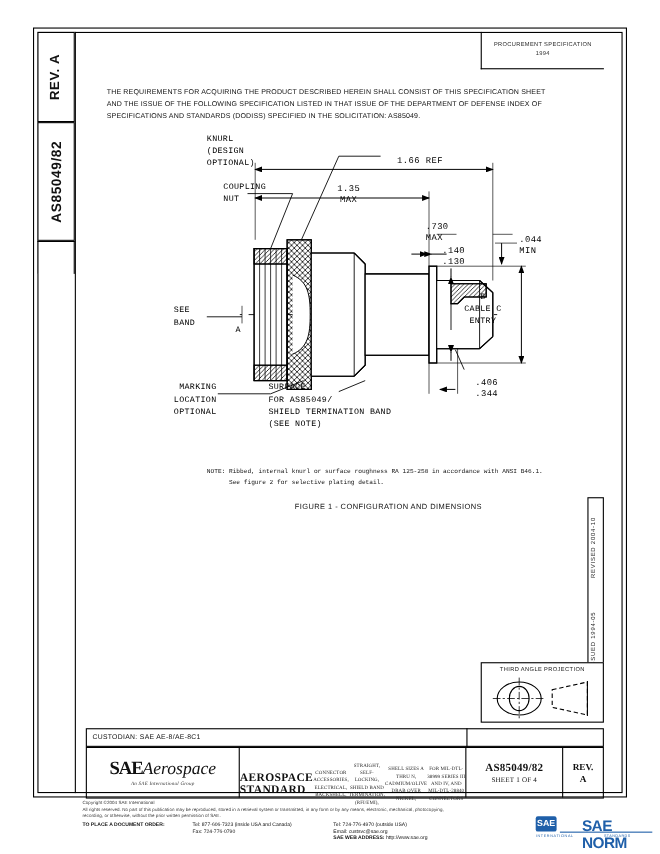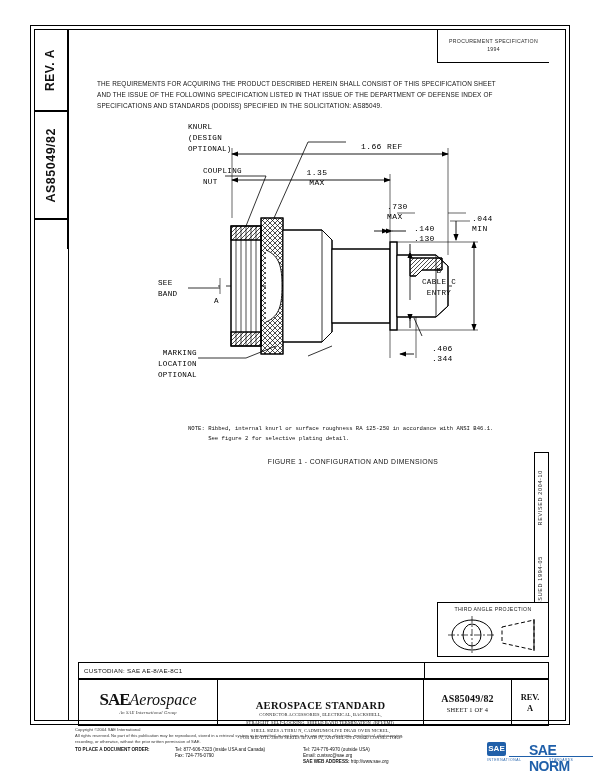--- a/index.html
+++ b/index.html
@@ -108,21 +108,21 @@
   .custodian .c-div{position:absolute;left:345px;top:-1px;height:17px;border-left:1.1px solid #000;}
 
   
   .titleblock{
     position:absolute;left:78px;top:679px;width:471px;height:47px;
     border:1.3px solid #000;box-sizing:border-box;display:flex;font-family:Liberation Serif, serif;
   }
   .tb-logo{width:139px;border-right:1.2px solid #000;box-sizing:border-box;
     display:flex;flex-direction:column;align-items:center;justify-content:center;}
   .tb-mid{flex:1;border-right:1.2px solid #000;box-sizing:border-box;
-    display:flex;flex-direction:column;align-items:center;justify-content:flex-start;padding-top:20px;}
+    display:flex;flex-direction:row;align-items:center;justify-content:flex-start;padding-top:20px;}
   .tb-num{width:88px;border-right:1.2px solid #000;box-sizing:border-box;
     display:flex;flex-direction:column;align-items:center;justify-content:center;}
   .tb-rev{width:36px;box-sizing:border-box;
     display:flex;flex-direction:column;align-items:center;justify-content:center;}
 
   .sae-logo{font-weight:bold;font-size:17px;letter-spacing:-1px;line-height:1;}
   .sae-logo i{font-style:italic;font-weight:normal;font-size:16px;letter-spacing:0;}
   .sae-sub{font-size:4.6px;font-style:italic;color:#333;margin-top:2px;letter-spacing:.2px;}
 
   .tb-head{font-weight:bold;font-size:10.5px;letter-spacing:.3px;}
@@ -295,38 +295,42 @@
         <line x1="352" y1="218" x2="344" y2="200" stroke-width="0.8"></line>
       </g>
     </svg>
 
     
     <div class="dimtxt" style="left:258px;top:24px;margin-left:33px;">1.66 REF</div>
     <div class="dimtxt" style="left:218px;top:50px;text-align:center;width:58px;">1.35
 MAX</div>
     <div class="dimtxt" style="left:317px;top:84px;text-align:left;width:46px;">.730
 MAX</div>
-    <div class="dimtxt" style="left:344px;top:106px;text-align:right;">.140
+    <div class="dimtxt" style="left:332px;top:106px;text-align:right;">.140
 .130</div>
     <div class="dimtxt" style="left:402px;top:96px;">.044
 MIN</div>
     <div class="dimtxt" style="left:348px;top:226px;margin-left:14px;">.406
 .344</div>
 
     
     <div class="lbl" style="left:118px;top:4px;text-align:left;">KNURL
 (DESIGN
 OPTIONAL)</div>
     <div class="lbl" style="left:112px;top:48px;margin-left:21px;">COUPLING
 NUT</div>
     <div class="lbl" style="left:88px;top:160px;">SEE
 BAND</div>
     <div class="lbl" style="left:88px;top:230px;text-align:right;">MARKING
 LOCATION
 OPTIONAL</div>
+    <div class="lbl" style="left:174px;top:230px;">SURFACE
+FOR AS85049/
+SHIELD TERMINATION BAND
+(SEE NOTE)</div>
     <div class="lbl" style="left:352px;top:148px;text-align:center;">B
 CABLE C
 ENTRY</div>
     <div class="lbl" style="left:144px;top:178px;">A</div>
   </div>
 
   <div class="note">NOTE: Ribbed, internal knurl or surface roughness RA 125-250 in accordance with ANSI B46.1.
       See figure 2 for selective plating detail.</div>
   <div class="caption">FIGURE 1 - CONFIGURATION AND DIMENSIONS</div>
 

